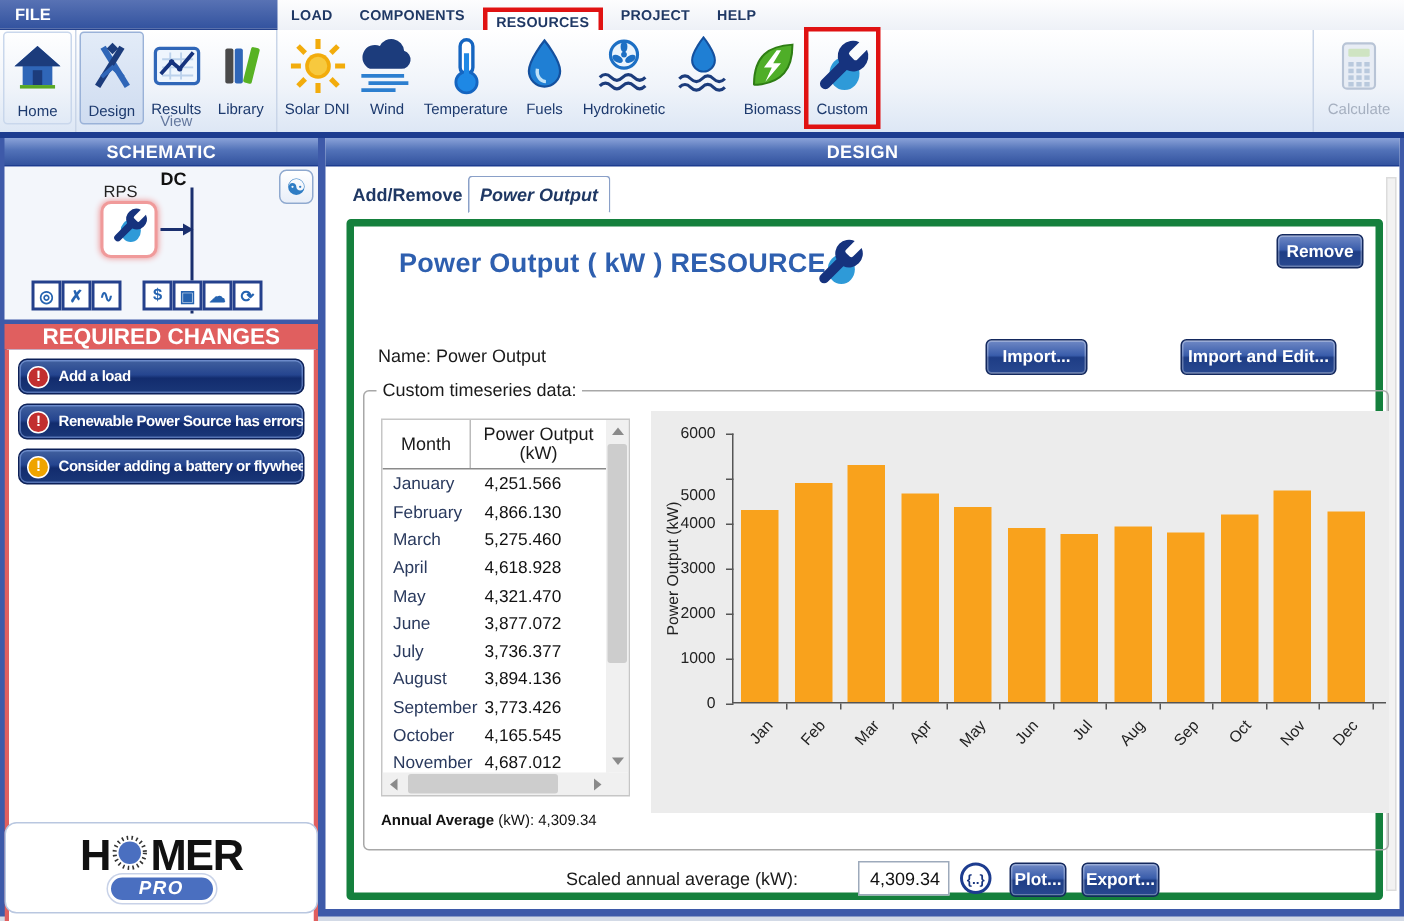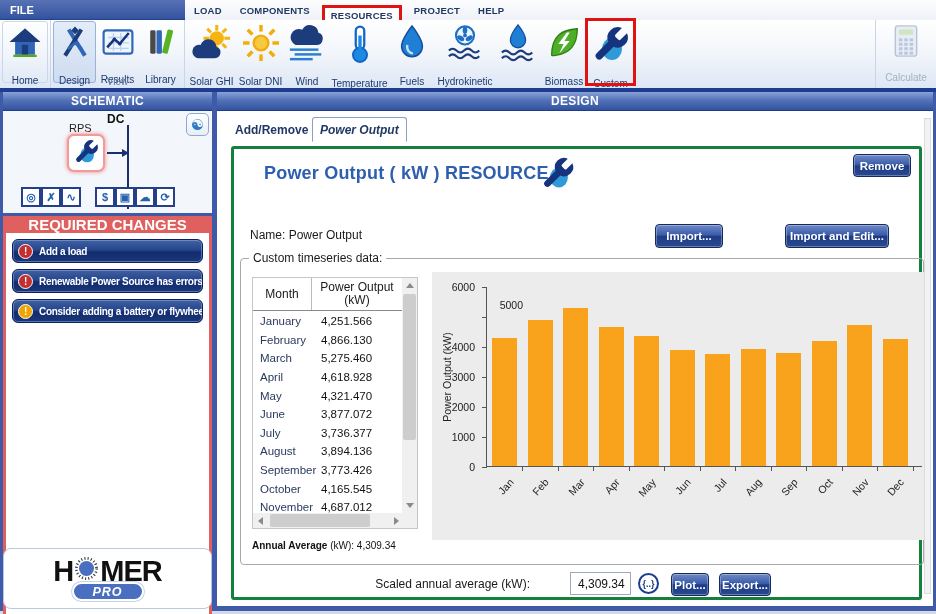--- a/index.html
+++ b/index.html
@@ -9,21 +9,21 @@
 #menubar{position:absolute;left:0;top:0;width:936px;height:20px;background:linear-gradient(180deg,#fdfdfe,#eef1f7);display:flex;align-items:stretch}
 #file-block{width:185px;background:linear-gradient(180deg,#5872b4,#33539f);color:#fff;font-weight:bold;font-size:11px;display:flex;align-items:center;padding-left:10px;border-bottom:1px solid #24418c}
 #menu-items{display:flex;align-items:center}
 .menu-item{font-size:9.5px;font-weight:bold;color:#1f3864;padding:0 6px;margin:0 3px;height:20px;display:flex;align-items:center;letter-spacing:.2px}
 .menu-item.boxed{border:3px solid #e01212;background:#fff;height:22px;margin-top:11px}
 
 #ribbon{position:absolute;left:0;top:20px;width:936px;height:68px;background:linear-gradient(180deg,#ffffff 0%,#f0f4fa 55%,#dde7f5 100%);display:flex}
 .rgroup{display:flex;position:relative;border-right:1px solid #c9d5e8;padding:1px 2px 0 2px}
 .ritem{display:flex;flex-direction:column;align-items:center;justify-content:flex-start;padding-top:3px;height:62px}
 .ritem .ric{height:40px;display:flex;align-items:center;justify-content:center}
-.ritem .rlab{font-size:10px;color:#1d3a6e;white-space:nowrap;margin-top:14px}
+.ritem .rlab{font-size:10px;color:#1d3a6e;white-space:nowrap;margin-top:4px}
 .ritem.selected{background:linear-gradient(180deg,#e3ecf8,#cfdcf0);border:1px solid #9ab2d8;border-radius:3px}
 .ritem.redbox{outline:3px solid #e01212}
 .gcaption{position:absolute;bottom:1px;left:0;right:0;text-align:center;font-size:10px;color:#64789e}
 #calc-item .rlab{color:#a6b0c0}
 #ribbon-sep{position:absolute;left:0;top:88px;width:936px;height:4px;background:#1d3c8f}
 
 #frame{position:absolute;left:0;top:92px;width:936px;height:522px;background:#3e5aa9}
 #frame:after{content:"";position:absolute;left:0;bottom:0;width:936px;height:3px;background:#d3dae6}
 
 .panel-header{background:linear-gradient(180deg,#8aa2d8 0%,#5272b8 45%,#33539f 100%);color:#fff;font-weight:bold;font-size:12px;text-align:center;line-height:19px;letter-spacing:.3px;border-bottom:1px solid #1d3c8f}
@@ -47,21 +47,21 @@
 .req-ic.warning{background:#efa400}
 #logo-box{position:absolute;left:0;top:456px;width:209px;height:61px;background:#fff;border:1px solid #b9c7e0;border-radius:8px;display:flex;flex-direction:column;align-items:center;justify-content:center}
 #logo-word{display:flex;align-items:center;font-size:29px;font-weight:bold;color:#111;letter-spacing:-1px;line-height:28px}
 #logo-pill{margin-top:-3px;width:72px;height:19px;background:#4a6fc0;border:2px solid #fff;box-shadow:0 0 0 1px #c8d2e8;border-radius:10px;color:#fff;font-style:italic;font-weight:bold;font-size:12.5px;display:flex;align-items:center;justify-content:center;letter-spacing:1px}
 
 #design-panel{position:absolute;left:217px;top:92px;width:716px;height:514px;background:#fff}
 #design-header{position:absolute;left:0;top:0;width:716px;height:19px}
 .tab{position:absolute;top:25px;height:25px;font-size:12px;font-weight:bold;color:#1f3864;display:flex;align-items:center;padding:0 7px}
 .tab.active{background:#fff;border:1px solid #8aa0c8;border-bottom:1px solid #fff;border-radius:3px 3px 0 0;z-index:2}
 #scrollstrip{position:absolute;left:707px;top:26px;width:7px;height:476px;background:#f2f2f2;border:1px solid #dcdcdc}
-#yellow-box{position:absolute;left:14px;top:54px;width:691px;height:454px;border:3px solid #15803d;border-radius:3px;background:#fff}
+#yellow-box{position:absolute;left:14px;top:54px;width:691px;height:454px;border:5px solid #15803d;border-radius:3px;background:#fff}
 #page-title{position:absolute;left:30px;top:14px;font-size:18px;font-weight:bold;color:#2e5faf;letter-spacing:.2px}
 #title-icon{position:absolute;left:306px;top:6px}
 #remove-btn{position:absolute;right:8px;top:5px;width:58px;height:23px}
 #name-label{position:absolute;left:16px;top:79px;font-size:12px;color:#1a1a1a}
 #import-btn{position:absolute;left:421px;top:75px;width:68px;height:24px}
 #import-edit-btn{position:absolute;left:551px;top:75px;width:104px;height:24px}
 #groupbox{position:absolute;left:6px;top:109px;width:684px;height:307px;border:1px solid #a8a8a8;border-radius:4px}
 #groupbox-label{position:absolute;left:8px;top:-8px;background:#fff;padding:0 4px;font-size:12px;color:#1a1a1a}
 
 #table{position:absolute;left:11px;top:18px;width:166px;height:252px;border:1px solid #c6c6c6;background:#fff;overflow:hidden}
@@ -167,39 +167,20 @@
               <rect x="24" y="6" width="6.5" height="27" rx="1.5" fill="#58b224"></rect>
             </g>
           </svg>
         </div>
         <div class="rlab">Library</div>
       </div>
     </div>
   <div class="rgroup" id="group-res" style="border-right:none;flex:1">
       <div class="ritem" style="width: 49px;">
         <div class="ric">
-          <svg width="44" height="38" viewBox="0 0 46 40">
-            <g stroke="#f5b40f" stroke-width="3.2">
-              <line x1="28" y1="1" x2="28" y2="7"></line>
-              <line x1="28" y1="23" x2="28" y2="29"></line>
-              <line x1="14" y1="15" x2="20" y2="15"></line>
-              <line x1="36" y1="15" x2="42" y2="15"></line>
-              <line x1="18" y1="5" x2="22" y2="9"></line>
-              <line x1="34" y1="21" x2="38" y2="25"></line>
-              <line x1="38" y1="5" x2="34" y2="9"></line>
-              <line x1="22" y1="21" x2="18" y2="25"></line>
-            </g>
-            <circle cx="28" cy="15" r="7.5" fill="#f5b40f"></circle>
-            <path d="M8 36h18a6 6 0 0 0 1.8-11.7A8.6 8.6 0 0 0 11 22 7 7 0 0 0 8 36z" fill="#1c3c7c"></path>
-          </svg>
-        </div>
-        <div class="rlab">Solar GHI</div>
-      </div>
-      <div class="ritem" style="width: 49px;">
-        <div class="ric">
           <svg width="40" height="38" viewBox="0 0 40 40">
             <g stroke="#f2ac0c" stroke-width="3.6">
               <line x1="20" y1="1" x2="20" y2="8"></line>
               <line x1="20" y1="32" x2="20" y2="39"></line>
               <line x1="1" y1="20" x2="8" y2="20"></line>
               <line x1="32" y1="20" x2="39" y2="20"></line>
               <line x1="6" y1="6" x2="11" y2="11"></line>
               <line x1="29" y1="29" x2="34" y2="34"></line>
               <line x1="34" y1="6" x2="29" y2="11"></line>
               <line x1="11" y1="29" x2="6" y2="34"></line>
@@ -482,21 +463,21 @@
             <div class="ytick-label" style="left: -38px; top: 174px;">0</div>
             <div class="ytick-mark" style="top: 180px;"></div>
             <div class="ytick-label" style="left: -38px; top: 144px;">1000</div>
             <div class="ytick-mark" style="top: 150px;"></div>
             <div class="ytick-label" style="left: -38px; top: 114px;">2000</div>
             <div class="ytick-mark" style="top: 120px;"></div>
             <div class="ytick-label" style="left: -38px; top: 84px;">3000</div>
             <div class="ytick-mark" style="top: 90px;"></div>
             <div class="ytick-label" style="left: -38px; top: 54px;">4000</div>
             <div class="ytick-mark" style="top: 60px;"></div>
-            <div class="ytick-label" style="left: -38px; top: 12px; margin-left: 48px;">5000</div>
+            <div class="ytick-label" style="left: -38px; top: 35px;">5000</div>
             <div class="ytick-mark" style="top: 30px;"></div>
             <div class="ytick-label" style="left: -38px; top: -6px;">6000</div>
             <div class="ytick-mark" style="top: 0px;"></div>
             <div class="bar" style="left: 5px; height: 127.547px; background: rgb(249, 162, 28);"></div>
             <div class="xtick-mark" style="left: 35.25px;"></div>
             <div class="xtick-label" style="left: -14.5px;">Jan</div>
             <div class="bar" style="left: 40.5px; height: 145.984px; background: rgb(249, 162, 28);"></div>
             <div class="xtick-mark" style="left: 70.75px;"></div>
             <div class="xtick-label" style="left: 21px;">Feb</div>
             <div class="bar" style="left: 76px; height: 158.264px; background: rgb(249, 162, 28);"></div>

